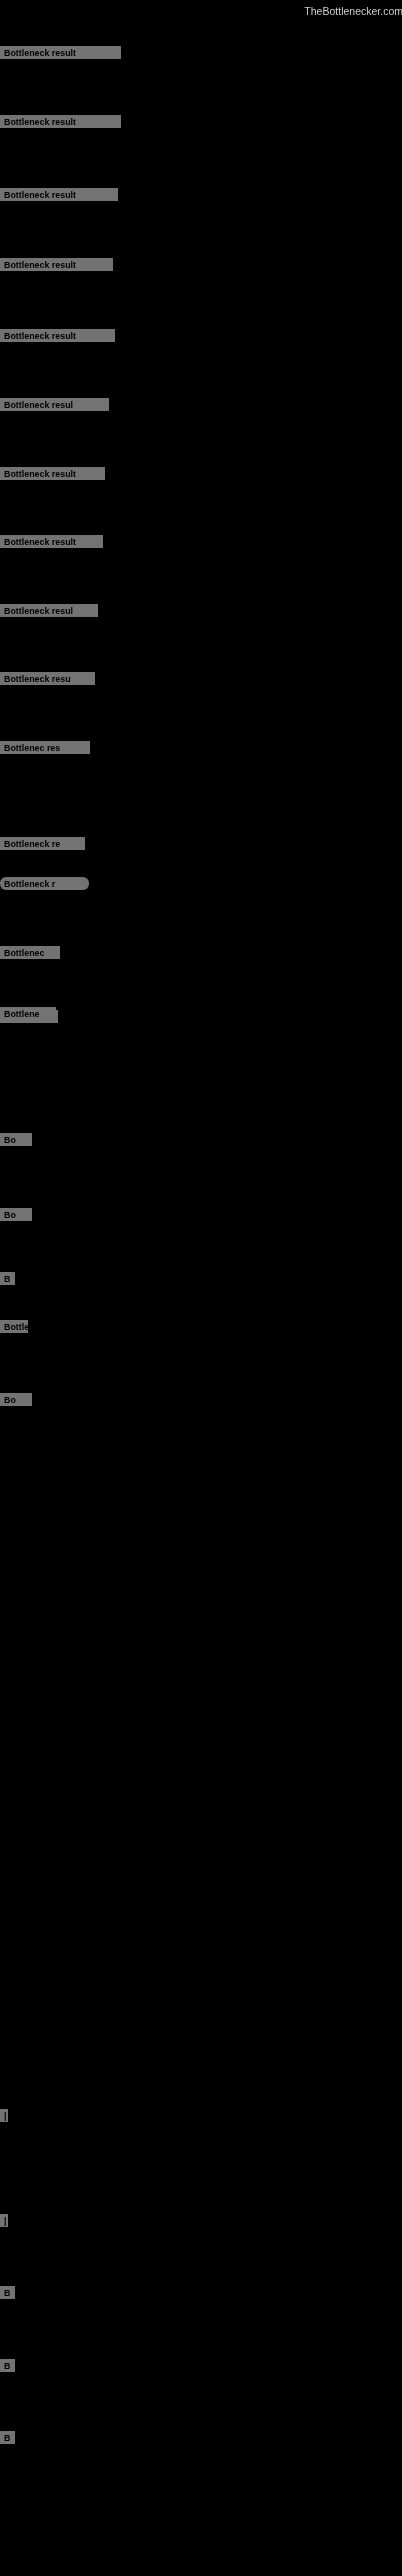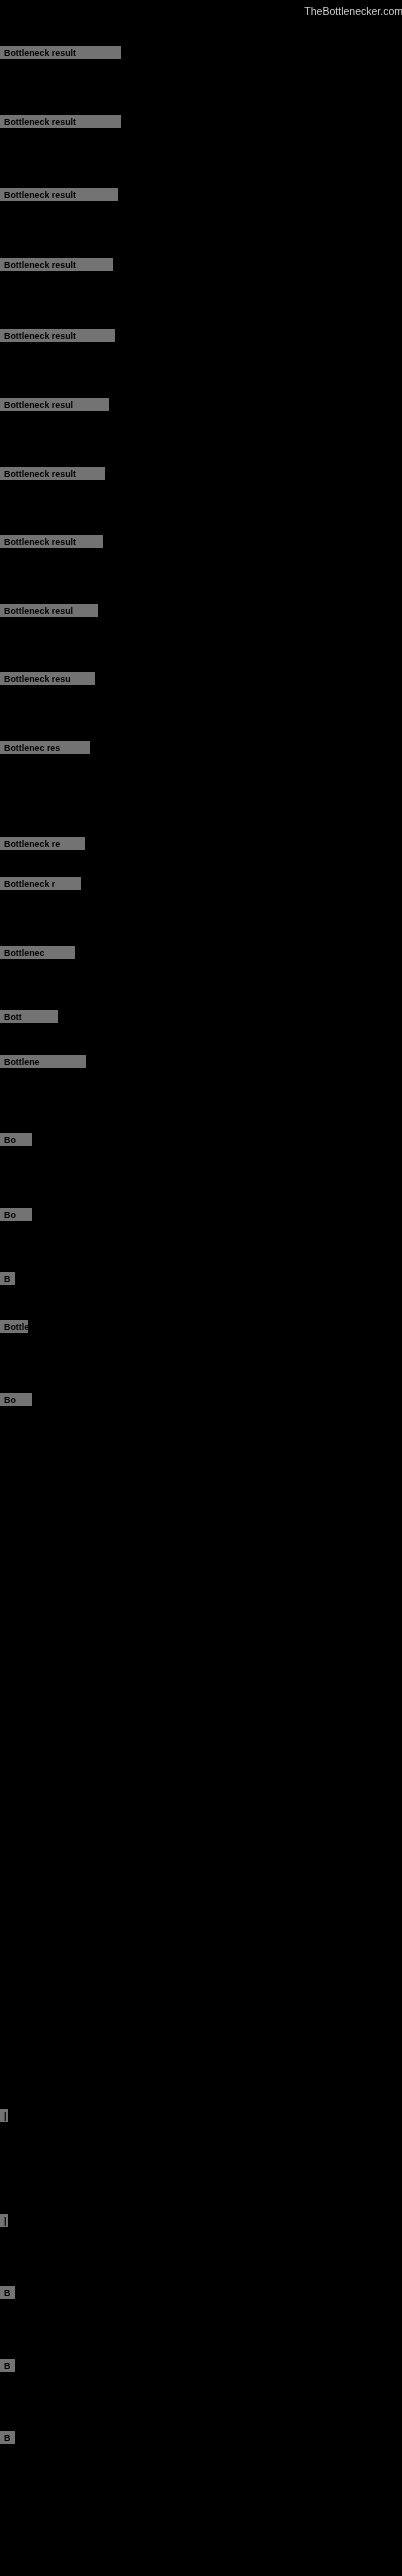--- a/index.html
+++ b/index.html
@@ -48,24 +48,24 @@
     <div class="bottleneck-badge" style="top: 188px; width: 118px;">Bottleneck result</div>
     <div class="bottleneck-badge" style="top: 258px; width: 113px;">Bottleneck result</div>
     <div class="bottleneck-badge" style="top: 329px; width: 115px;">Bottleneck result</div>
     <div class="bottleneck-badge" style="top: 398px; width: 109px;">Bottleneck resul</div>
     <div class="bottleneck-badge" style="top: 467px; width: 105px;">Bottleneck result</div>
     <div class="bottleneck-badge" style="top: 535px; width: 103px;">Bottleneck result</div>
     <div class="bottleneck-badge" style="top: 604px; width: 98px;">Bottleneck resul</div>
     <div class="bottleneck-badge" style="top: 672px; width: 95px;">Bottleneck resu</div>
     <div class="bottleneck-badge" style="top: 741px; width: 90px;">Bottlenec res</div>
     <div class="bottleneck-badge" style="top: 809px; width: 85px; margin-top: 28px;">Bottleneck re</div>
-    <div class="bottleneck-badge" style="top: 877px; width: 81px;">Bottleneck r</div>
-    <div class="bottleneck-badge" style="top: 946px; width: 75px;">Bottlenec</div>
+    <div class="bottleneck-badge" style="top: 877px; width: 89px; border-radius: 6px;">Bottleneck r</div>
+    <div class="bottleneck-badge" style="top: 946px; width: 60px;">Bottlenec</div>
     <div class="bottleneck-badge" style="top: 1010px; width: 58px;">Bott</div>
-    <div class="bottleneck-badge" style="top: 1007px; width: 86px; margin-top: 48px;">Bottlene</div>
+    <div class="bottleneck-badge" style="top: 1007px; width: 56px;">Bottlene</div>
     <div class="bottleneck-badge" style="top: 1133px; width: 32px;">Bo</div>
     <div class="bottleneck-badge" style="top: 1208px; width: 32px;">Bo</div>
     <div class="bottleneck-badge" style="top: 1272px; width: 14.5px;">B</div>
     <div class="bottleneck-badge" style="top: 1320px; width: 28px;">Bottle</div>
     <div class="bottleneck-badge" style="top: 1393px; width: 32px;">Bo</div>
     <div class="bottleneck-badge" style="top: 2109px; width: 3.2px;">|</div>
     <div class="bottleneck-badge" style="top: 2214px; width: 3.2px;">|</div>
     <div class="bottleneck-badge" style="top: 2286px; width: 14.5px;">B</div>
     <div class="bottleneck-badge" style="top: 2359px; width: 14.5px;">B</div>
     <div class="bottleneck-badge" style="top: 2431px; width: 14.5px;">B</div>

